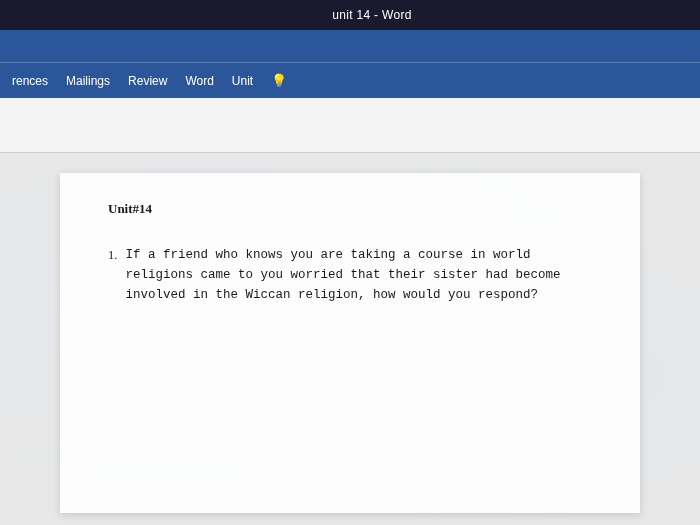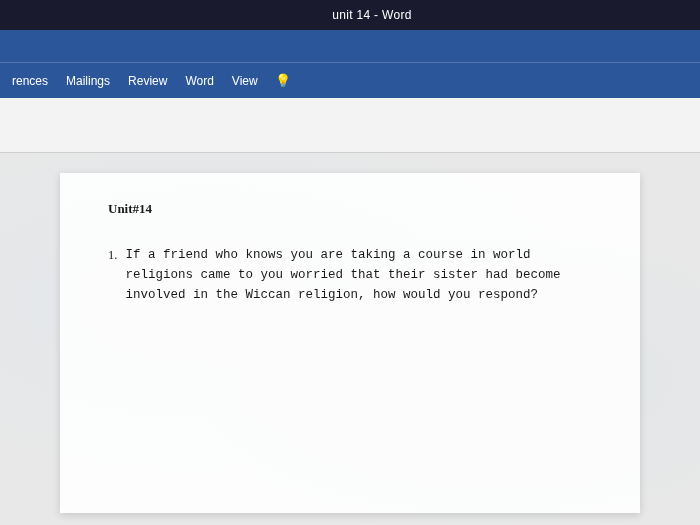--- a/index.html
+++ b/index.html
@@ -141,21 +141,21 @@
 </div>
 
 <div class="title-bar">
 </div>
 
 <div class="menu-bar">
   <span class="menu-item">rences</span>
   <span class="menu-item">Mailings</span>
   <span class="menu-item">Review</span>
   <span class="menu-item">Word</span>
-  <span class="menu-item">View</span>
+  <span class="menu-item">Unit</span>
   <div class="search-box">
     <span class="search-icon">💡</span>
   </div>
 </div>
 
 <div class="toolbar-area">
 </div>
 
 <div class="document-area">
   <div class="document-page">

